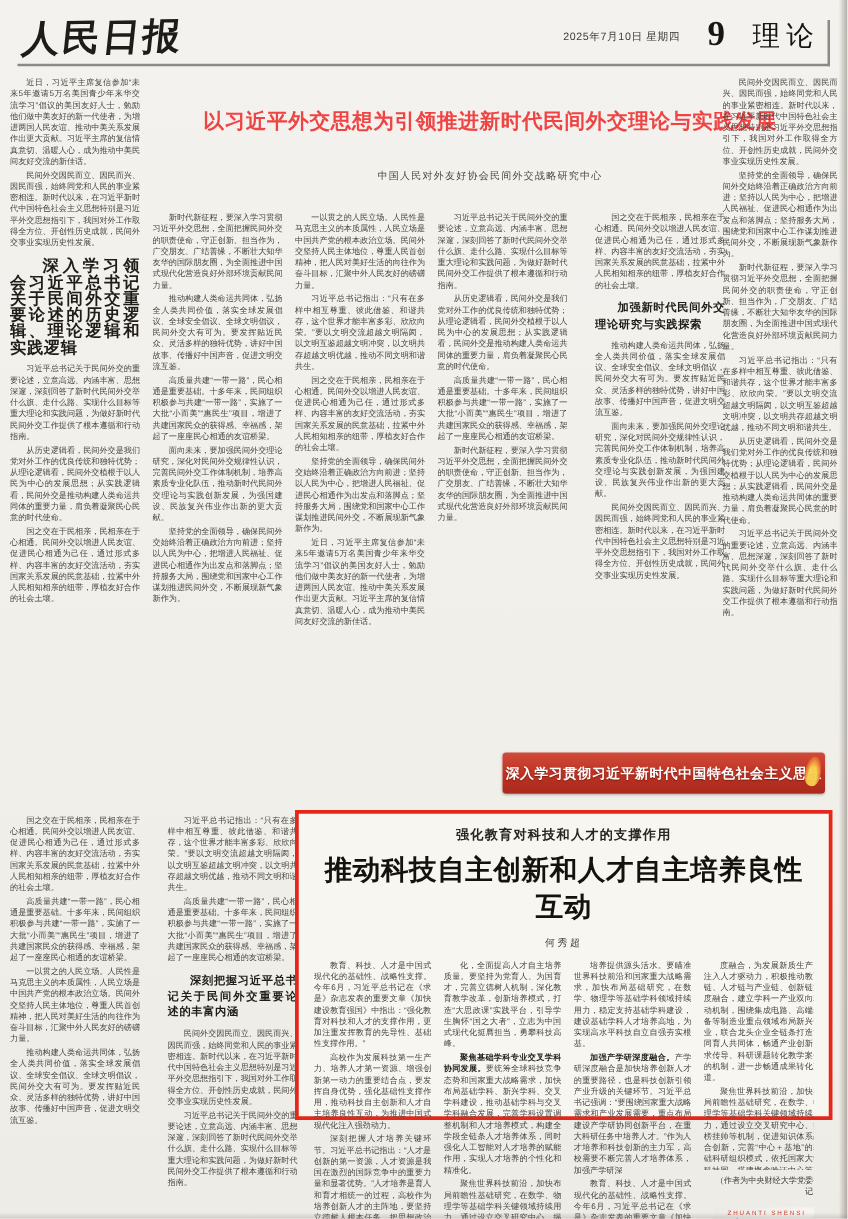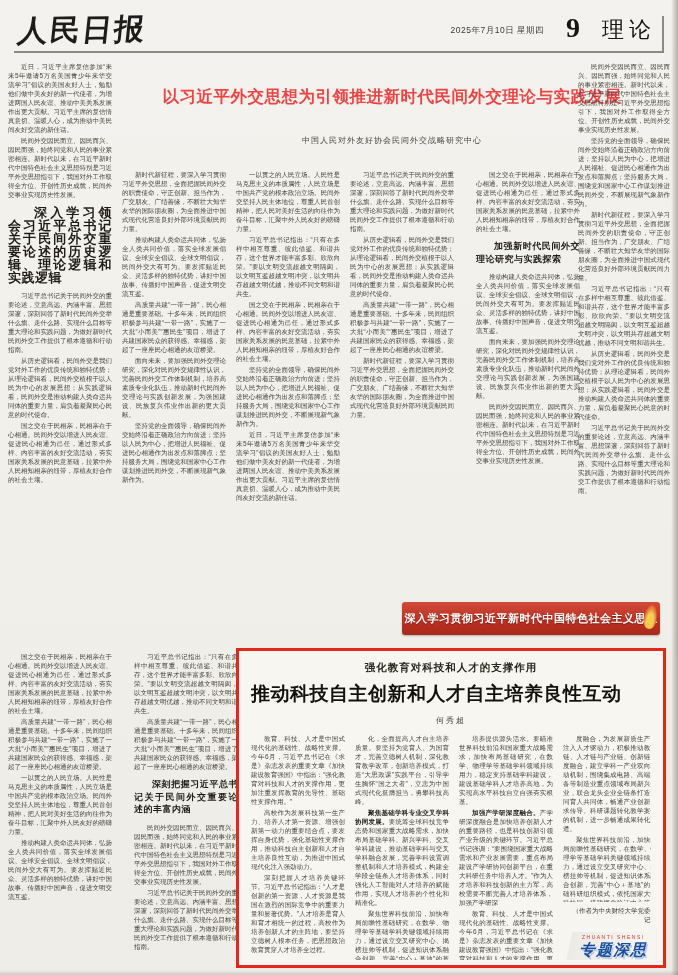--- a/index.html
+++ b/index.html
@@ -52,25 +52,25 @@
   .banner{position:absolute;left:402px;top:602px;width:258px;height:33px;border-radius:3px;
        background:linear-gradient(180deg,#d14b39 0%,#bc3122 55%,#a92a1c 100%);
        box-shadow:0 1px 2px rgba(0,0,0,.25);display:flex;align-items:center;justify-content:center;}
   .banner-text{color:#fff;font-weight:700;font-size:11px;letter-spacing:.5px;
        text-shadow:0 1px 1px rgba(0,0,0,.35);}
   .flame{position:absolute;right:3px;top:3px;width:13px;height:24px;
        background:radial-gradient(ellipse at 50% 72%,#f6d04d 0 38%,#e2572e 72%,#c03a20 100%);
        border-radius:50% 50% 50% 50%/62% 62% 40% 40%;transform:rotate(10deg);opacity:.95;}
 
   
-  .feature{position:absolute;left:236px;top:648px;width:430px;height:320px;box-sizing:border-box;
+  .feature{position:absolute;left:236px;top:648px;width:430px;height:248px;box-sizing:border-box;
        border:3px solid #e5271b;background:rgba(252,251,247,.6);padding:10px 12px 8px;}
   .feature .kicker{text-align:center;font-weight:700;font-size:10.5px;letter-spacing:1px;color:#29261f;}
-  .feature h2{margin:6px 0 0;text-align:left;font-family:"Liberation Serif",serif;font-weight:900;
-       font-size:19px;letter-spacing:.5px;color:#14120d;}
+  .feature h2{margin:6px 0 0;text-align:center;font-family:"Liberation Serif",serif;font-weight:900;
+       font-size:22px;letter-spacing:.5px;color:#14120d;}
   .feature .author{margin-top:8px;text-align:center;font-size:8px;color:#45423c;letter-spacing:2px;}
   .fcols{margin-top:8px;display:flex;gap:10px;height:226px;overflow:hidden;}
   .fcol{width:94px;flex:none;font-size:6.5px;line-height:9px;text-align:justify;word-break:break-all;
        color:#47443e;overflow:hidden;filter:blur(.28px);}
   .fcol-flow{height:168px;overflow:hidden;}
   .author-note{margin-top:4px;text-align:right;font-size:6.5px;color:#3c3a35;}
   .logo-box{margin:8px 0 0 auto;width:88px;height:30px;position:relative;
        background:linear-gradient(105deg,#eceae5,#f8f7f4);transform:skewX(-12deg);
        box-shadow:1px 1px 0 rgba(0,0,0,.08);text-align:center;filter:none;}
   .logo-inner{transform:skewX(12deg);}

